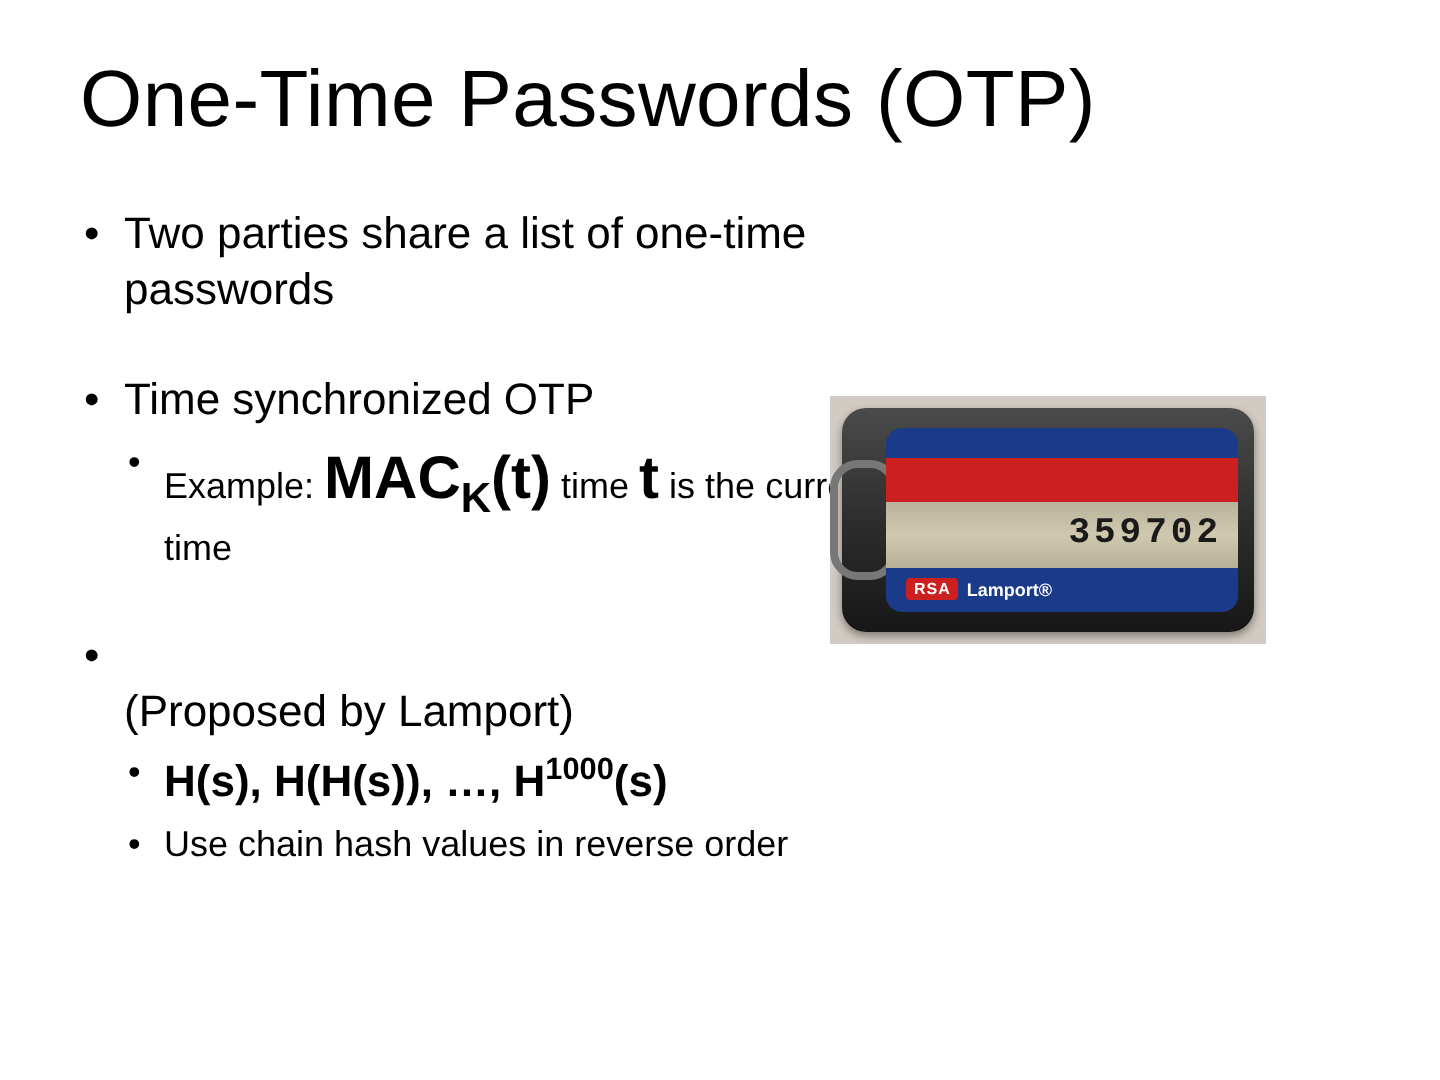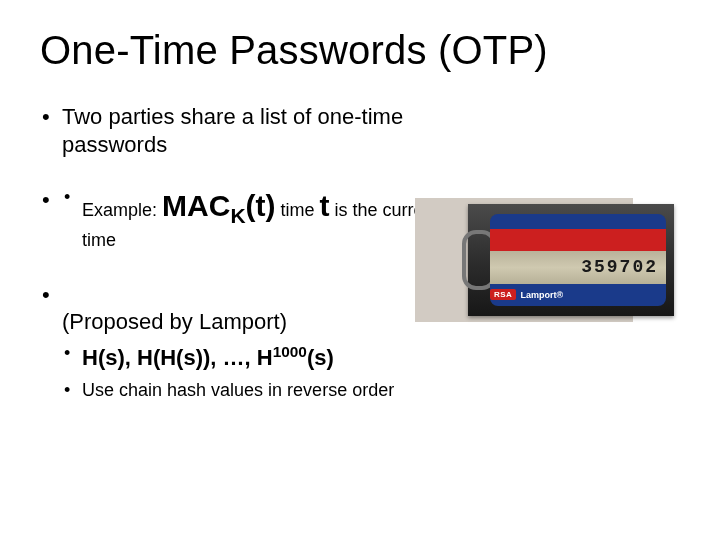--- a/index.html
+++ b/index.html
@@ -90,24 +90,23 @@
     width: 218px;
     height: 124px;
     background: #d2cbc3;
     box-sizing: border-box;
     padding: 6px;
   }
   .token-body {
     width: 100%;
     height: 100%;
     background: linear-gradient(180deg, #4b4b4b 0%, #2b2b2b 55%, #171717 100%);
-    border-radius: 0;
+    border-radius: 12px;
     position: relative;
     box-shadow: 0 2px 4px rgba(0,0,0,0.4);
-    margin-left: 47px;
   }
   .keyring {
     position: absolute;
     left: -6px;
     top: 50%;
     transform: translateY(-50%);
     width: 26px;
     height: 52px;
     border: 4px solid #777;
     border-radius: 14px;
@@ -141,21 +140,21 @@
     font-size: 18px;
     letter-spacing: 2px;
     color: #1a1a1a;
     font-weight: bold;
   }
   .stripe.blue-bot {
     height: 24%;
     background: #1a3a8a;
     display: flex;
     align-items: center;
-    padding-left: 0;
+    padding-left: 10px;
     box-sizing: border-box;
   }
   .rsa-badge {
     background: #cc1f1f;
     color: #fff;
     font-size: 8px;
     font-weight: bold;
     padding: 1px 4px;
     border-radius: 2px;
     margin-right: 4px;
@@ -174,20 +173,21 @@
 
   <h1 class="title">One-Time Passwords (OTP)</h1>
 
   <ul class="outer">
 
     <li>
       <span>Two parties share a list of one-time passwords</span>
     </li>
 
     <li>
+      <span>Time synchronized OTP</span>
       <ul class="inner">
         <li>
           <span>Example: </span><span class="formula-large"><span>MAC</span><span class="sub">K</span><span>(t)</span></span><span> time </span><span class="formula-large">t</span><span> is the current time</span>
         </li>
       </ul>
     </li>
 
     <li>
       <br>
       <span>(Proposed by Lamport)</span>

